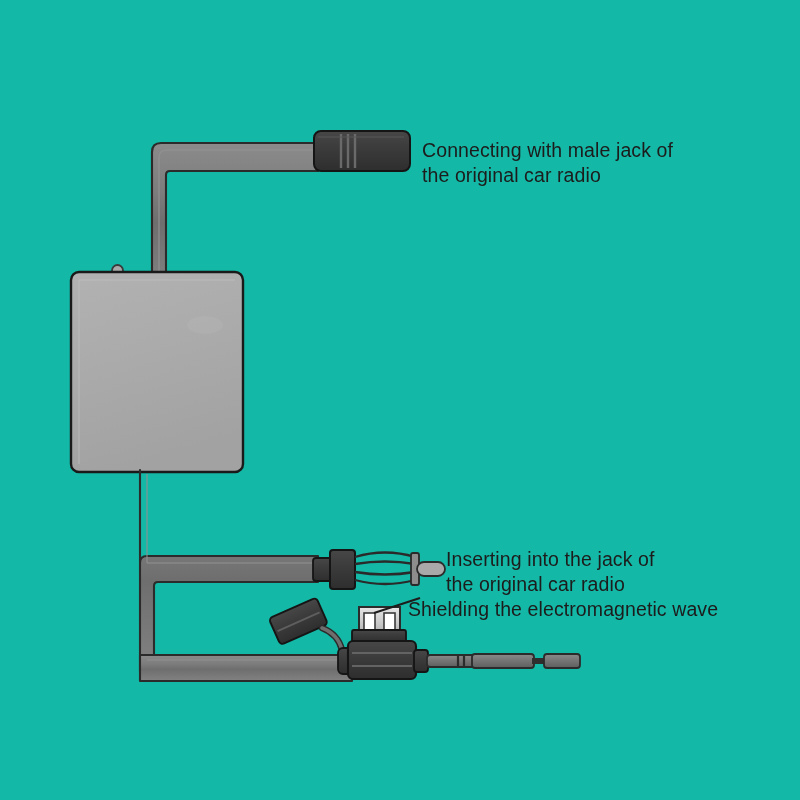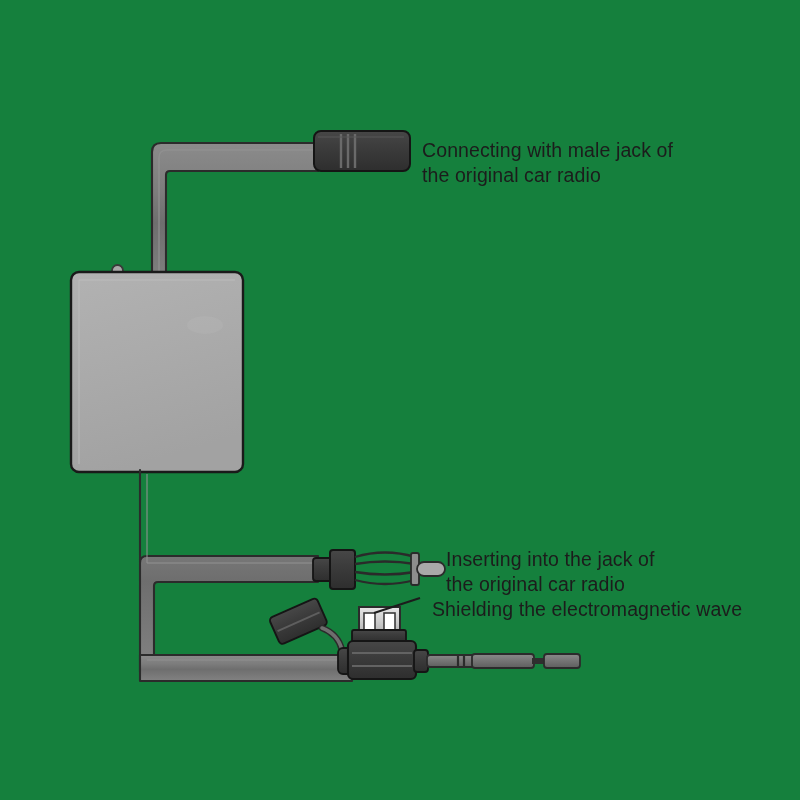--- a/index.html
+++ b/index.html
@@ -8,21 +8,21 @@
     padding: 0;
     background: #ffffff;
   }
   body {
     font-family: "Liberation Sans", sans-serif;
   }
   #stage {
     position: relative;
     width: 800px;
     height: 800px;
-    background: #15803d;
+    background: #14b8a6;
     overflow: hidden;
   }
   #diagram {
     position: absolute;
     left: 0;
     top: 0;
     width: 800px;
     height: 800px;
   }
   .label {
@@ -30,21 +30,21 @@
     color: #1c1c1c;
     font-family: "Liberation Sans", sans-serif;
     font-size: 19.5px;
     line-height: 25px;
     letter-spacing: 0.1px;
     white-space: pre;
     font-weight: 400;
   }
   #label-top-connector { left: 422px; top: 138px; }
   #label-antenna-jack  { left: 446px; top: 547px; }
-  #label-shielding     { left: 432px; top: 597px; }
+  #label-shielding     { left: 408px; top: 597px; }
   #label-acc-input     { left: 447px; top: 673px; }
 </style>
 </head>
 <body>
 
 <div id="stage">
 
   <svg id="diagram" viewBox="0 0 800 800" xmlns="http://www.w3.org/2000/svg">
     <defs>
       <linearGradient id="gradCableH" x1="0" y1="0" x2="0" y2="1">

